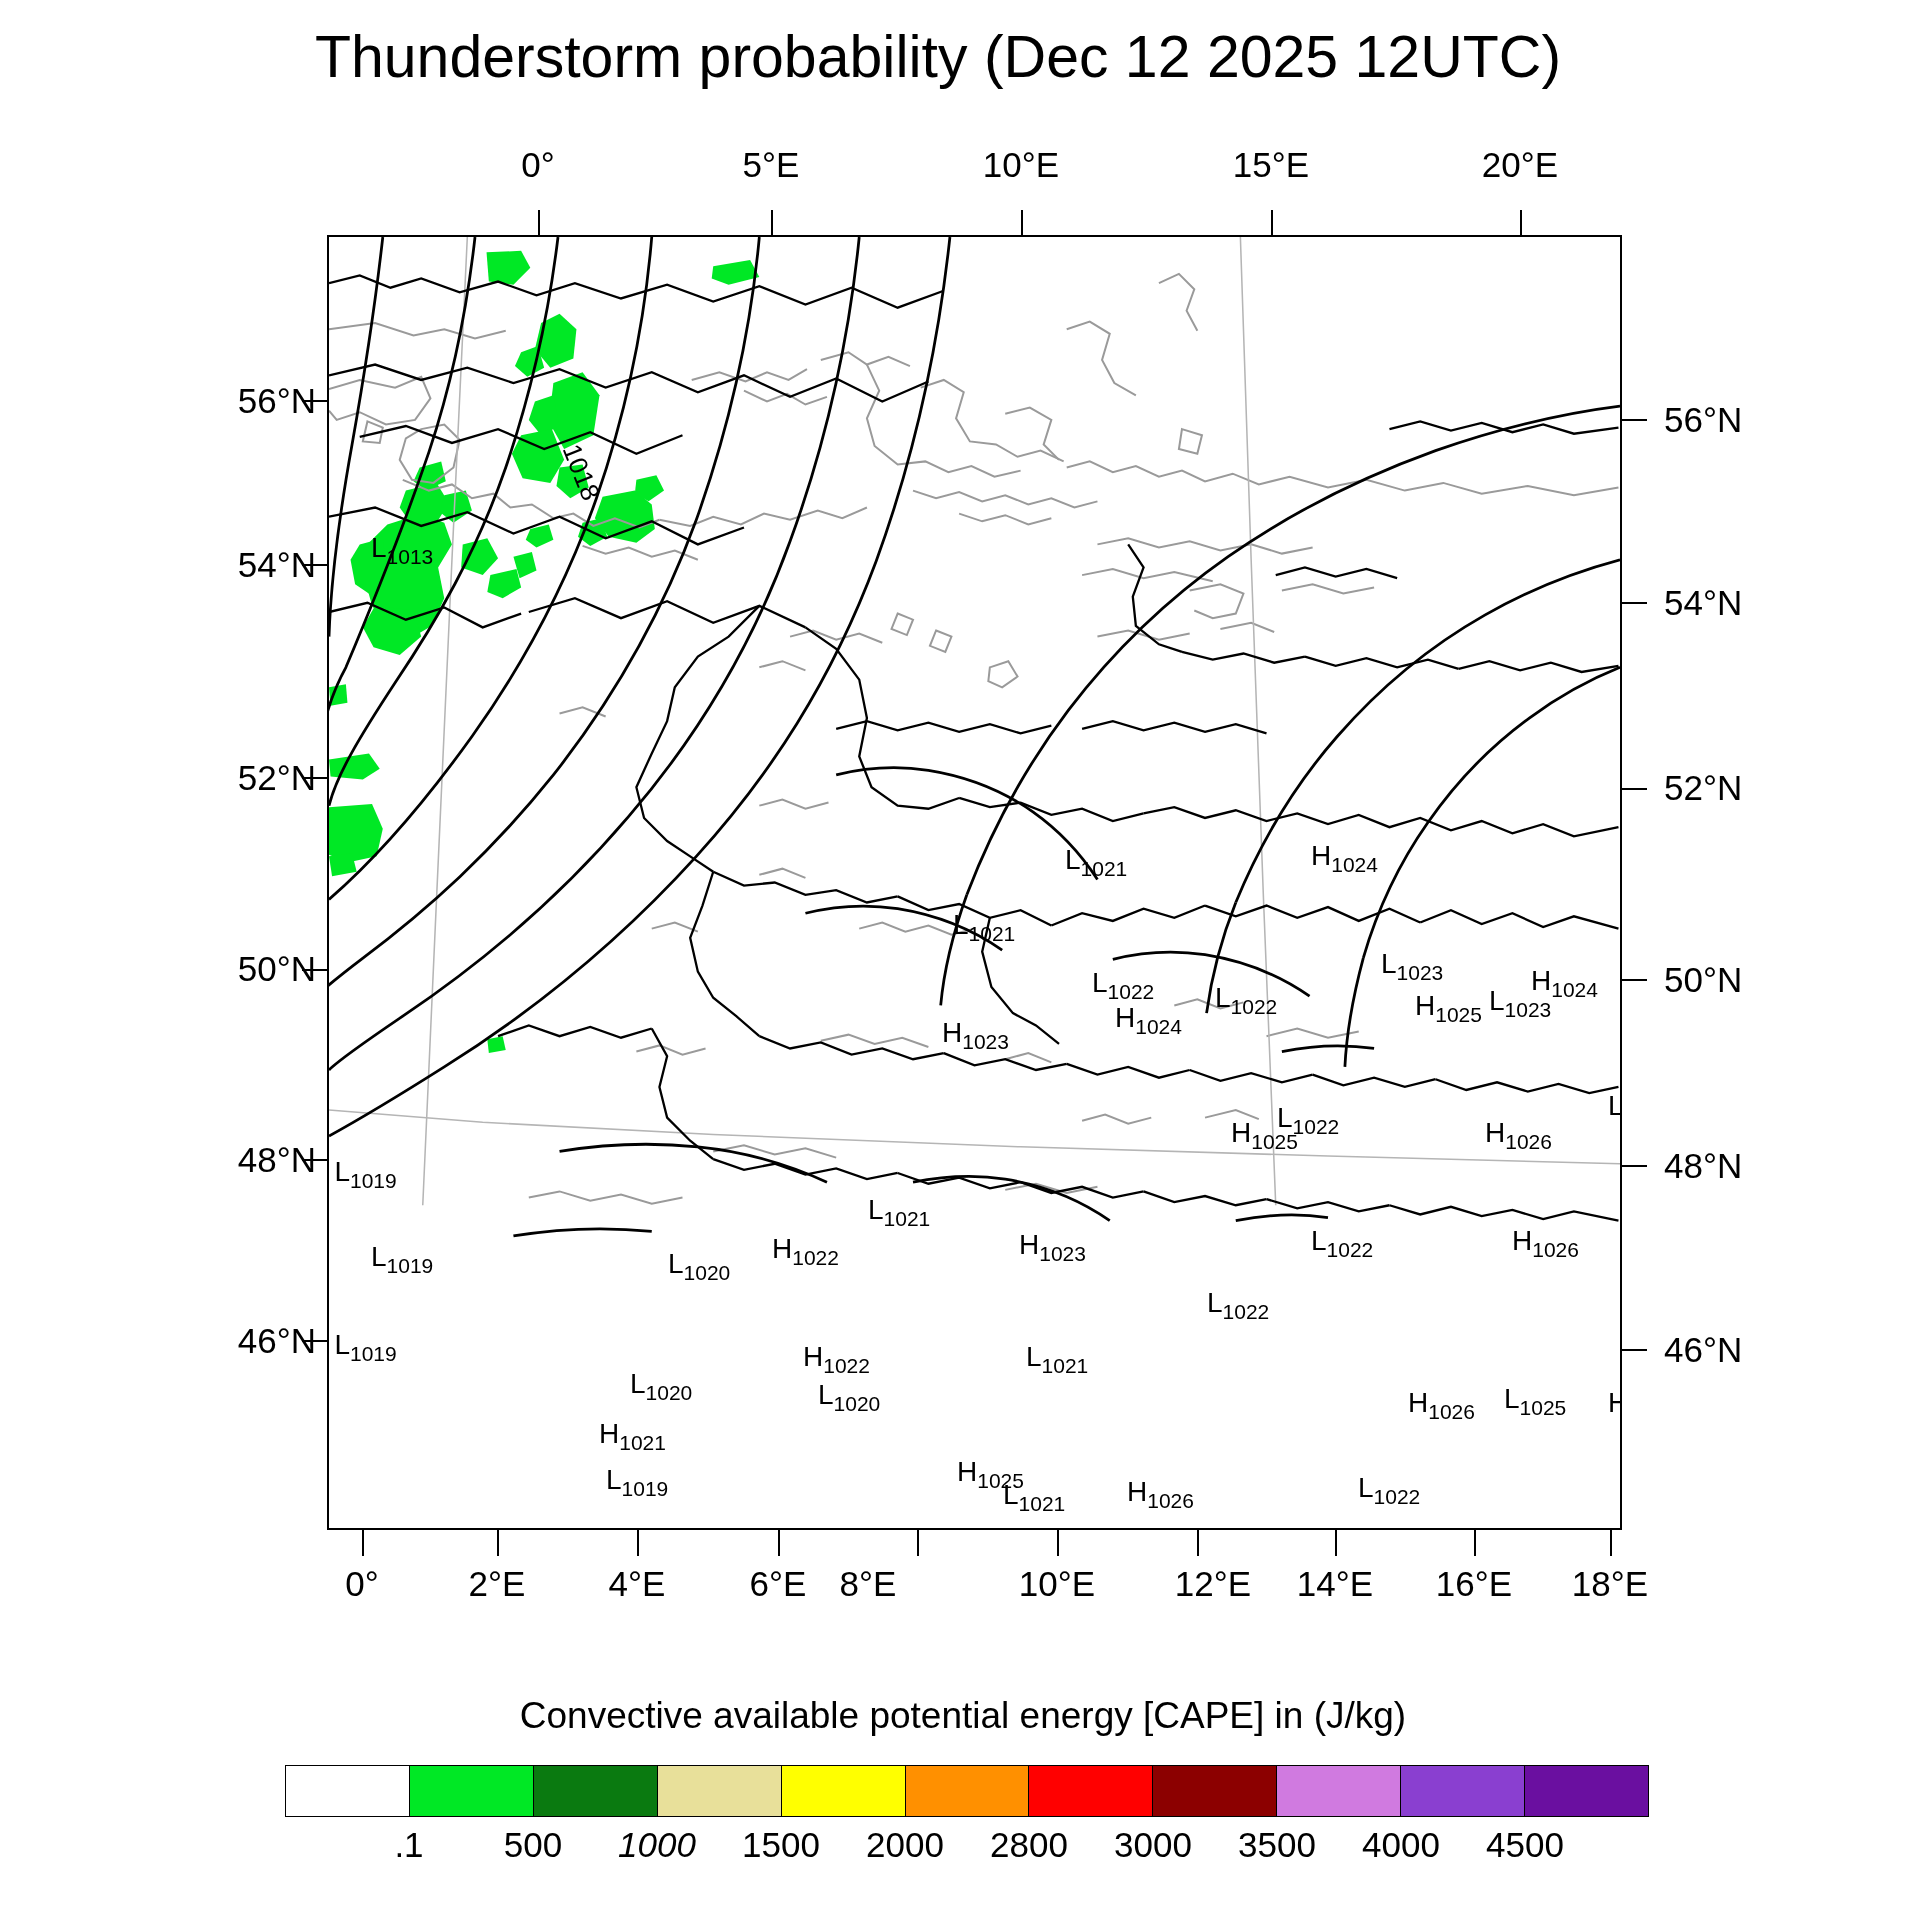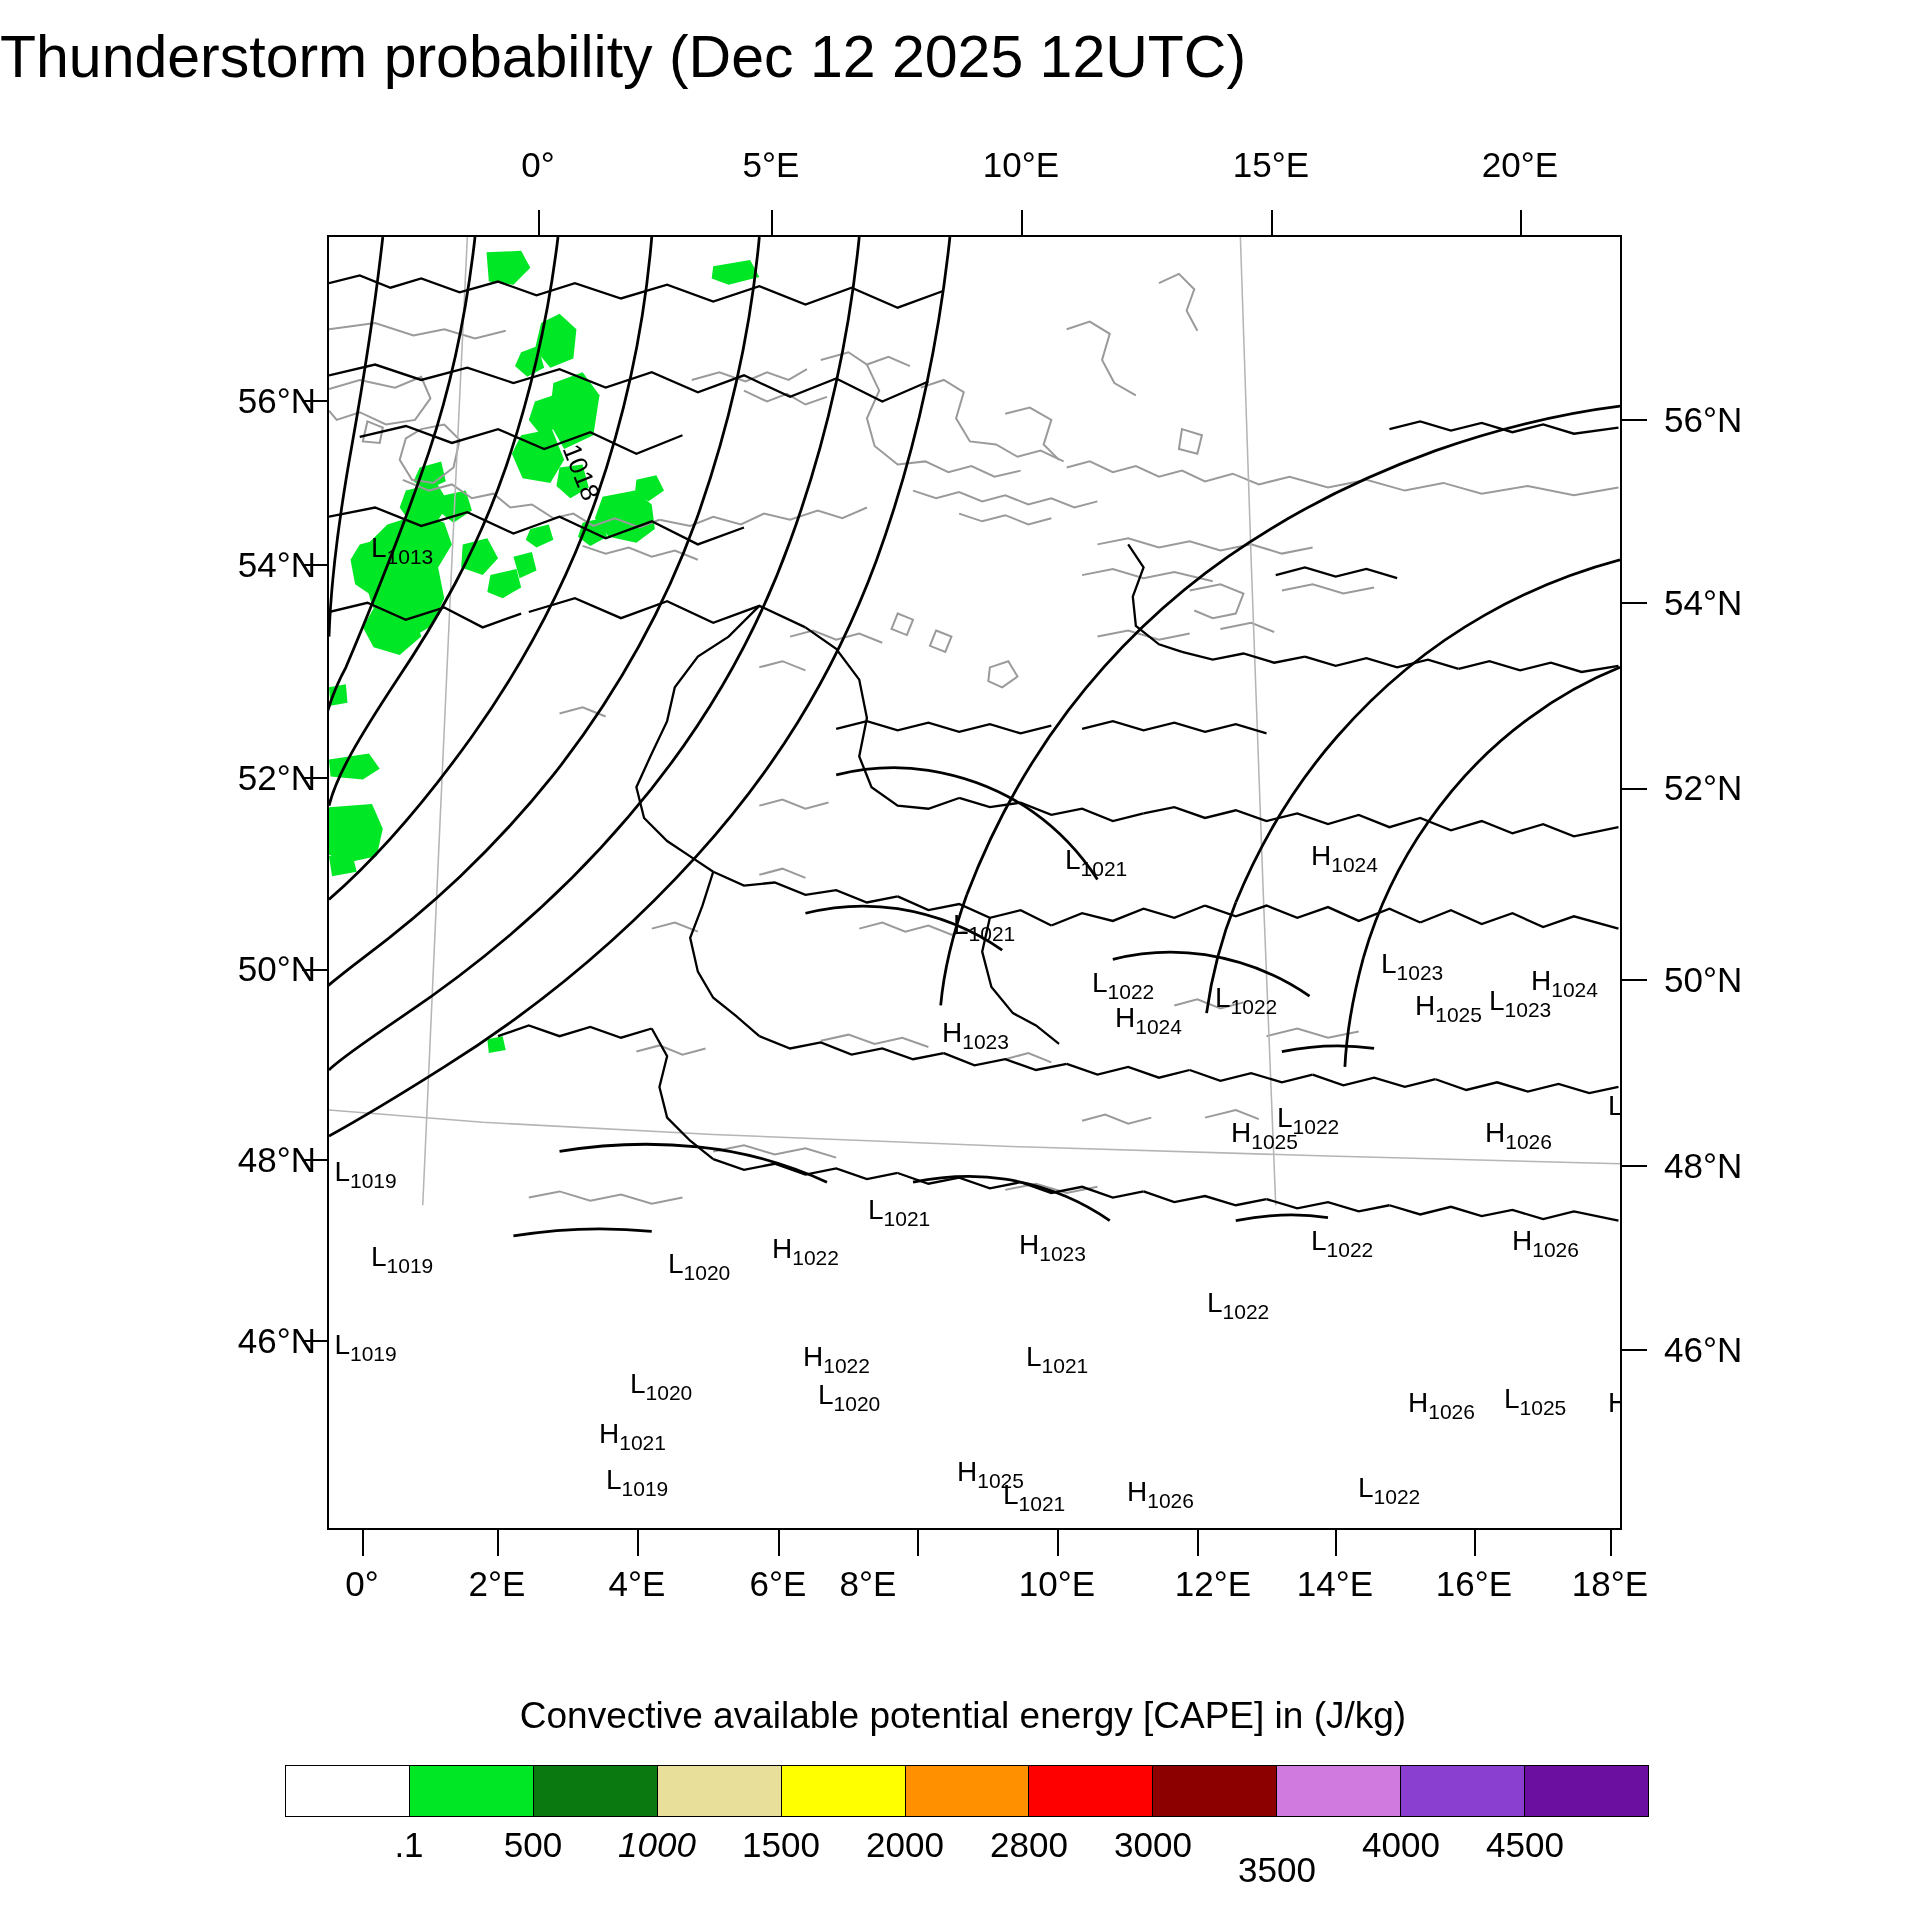--- a/index.html
+++ b/index.html
@@ -9,21 +9,21 @@
     font-family:"Liberation Sans", sans-serif;
     color:#000;
     overflow:hidden;
     position:relative;
   }
   #root{position:absolute;left:0;top:0;width:1926px;height:1926px;}
 
   .title{
     position:absolute;
     left:0;top:23px;width:1876px;
-    text-align:left;
+    text-align:center;
     font-size:59px;
     letter-spacing:0px;
   }
 
   
   .map-frame{
     position:absolute;
     left:327px;top:235px;
     width:1295px;height:1295px;
     border:2.3px solid #000;
@@ -387,19 +387,19 @@
       <div class="cell" style="background: rgb(106, 15, 160);"></div>
     </div>
   <div class="cbar-labels" id="cbar-labels">
       <span style="left: 9.09091%;">.1</span>
       <span style="left: 18.1818%;">500</span>
       <span style="left: 27.2727%; font-style: italic;">1000</span>
       <span style="left: 36.3636%;">1500</span>
       <span style="left: 45.4545%;">2000</span>
       <span style="left: 54.5455%;">2800</span>
       <span style="left: 63.6364%;">3000</span>
-      <span style="left: 72.7273%; margin-top: 25px;">3500</span>
+      <span style="left: 72.7273%;">3500</span>
       <span style="left: 81.8182%;">4000</span>
       <span style="left: 90.9091%;">4500</span>
     </div>
 
 </div>
 
 
 </body></html>

